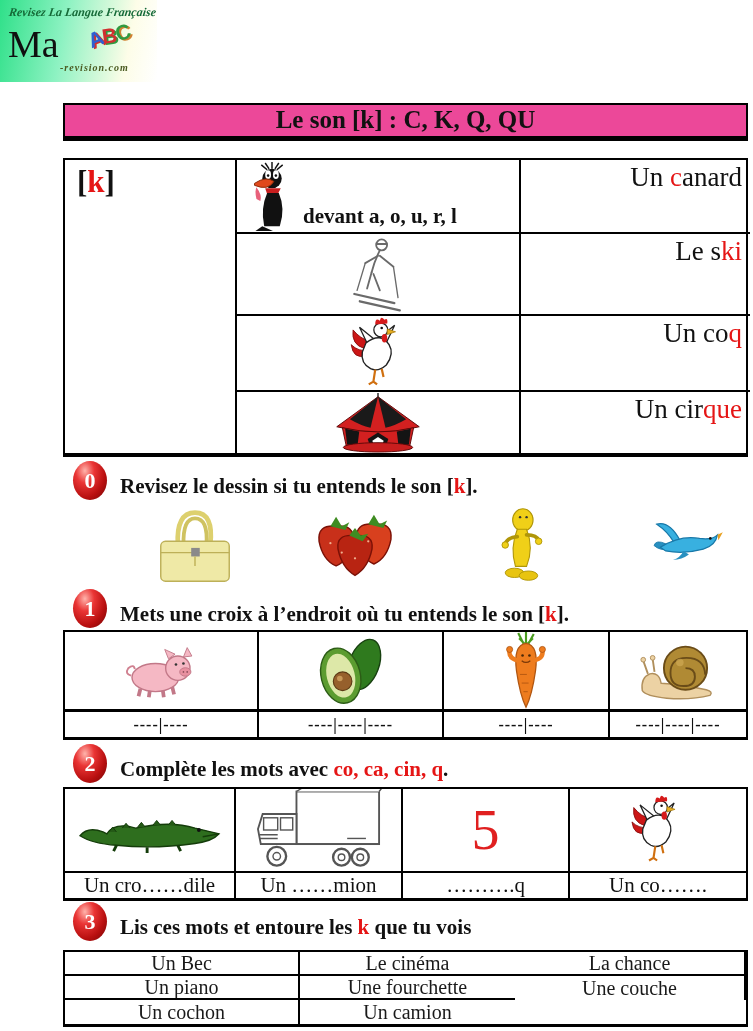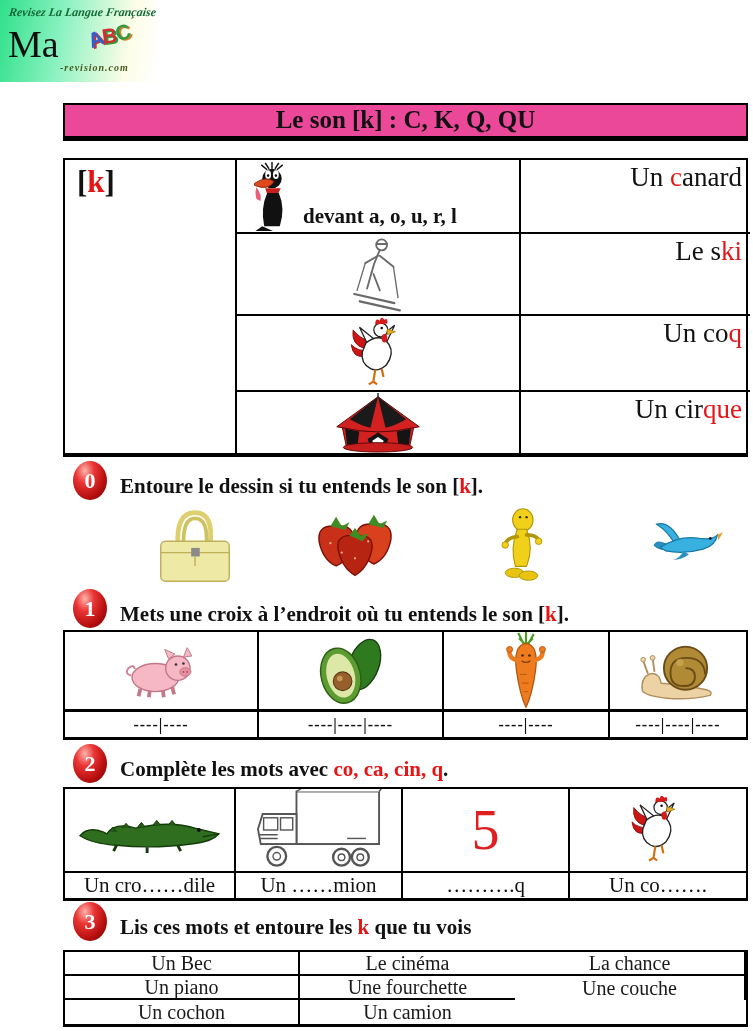--- a/index.html
+++ b/index.html
@@ -149,21 +149,21 @@
         <path d="M52 42 L63 49 L59 61 L45 61 L41 49 Z" fill="#141414"></path>
         <path d="M52 47 L58 51 L56 58 L48 58 L46 51 Z" fill="#fff"></path>
         <ellipse cx="52" cy="58" rx="37" ry="5" fill="#c81e1e" stroke="#5a0808"></ellipse>
       </svg>
     </div>
     <div class="word-cell" style="grid-row:4"><span>Un cir</span><span class="red">que</span><span></span></div>
   </div>
 
   <div class="ex-head" style="top:461px">
     <div class="badge">0</div>
-    <div class="ex-title"><span>Entoure le dessin si tu entends le son [</span><span class="red">k</span><span>].</span></div>
+    <div class="ex-title"><span>Revisez le dessin si tu entends le son [</span><span class="red">k</span><span>].</span></div>
   </div>
 
   <div id="ex0-images">
     <svg class="pic" style="left:88px;top:4px" viewBox="0 0 92 82" width="88" height="78">
       <path d="M28 40 Q26 6 46 6 Q66 6 62 40" fill="none" stroke="#ddd06e" stroke-width="5"></path>
       <path d="M34 40 Q33 12 46 12 Q60 12 58 40" fill="none" stroke="#cfc260" stroke-width="4"></path>
       <rect x="10" y="36" width="72" height="42" rx="5" fill="#efe9a6" stroke="#bdb058" stroke-width="1.5"></rect>
       <path d="M10 48 H82" stroke="#bdb058" stroke-width="1.2"></path>
       <rect x="42" y="43" width="9" height="9" fill="#8a8a8a"></rect>
       <path d="M46 52 V62" stroke="#bdb058" stroke-width="1.5"></path>

